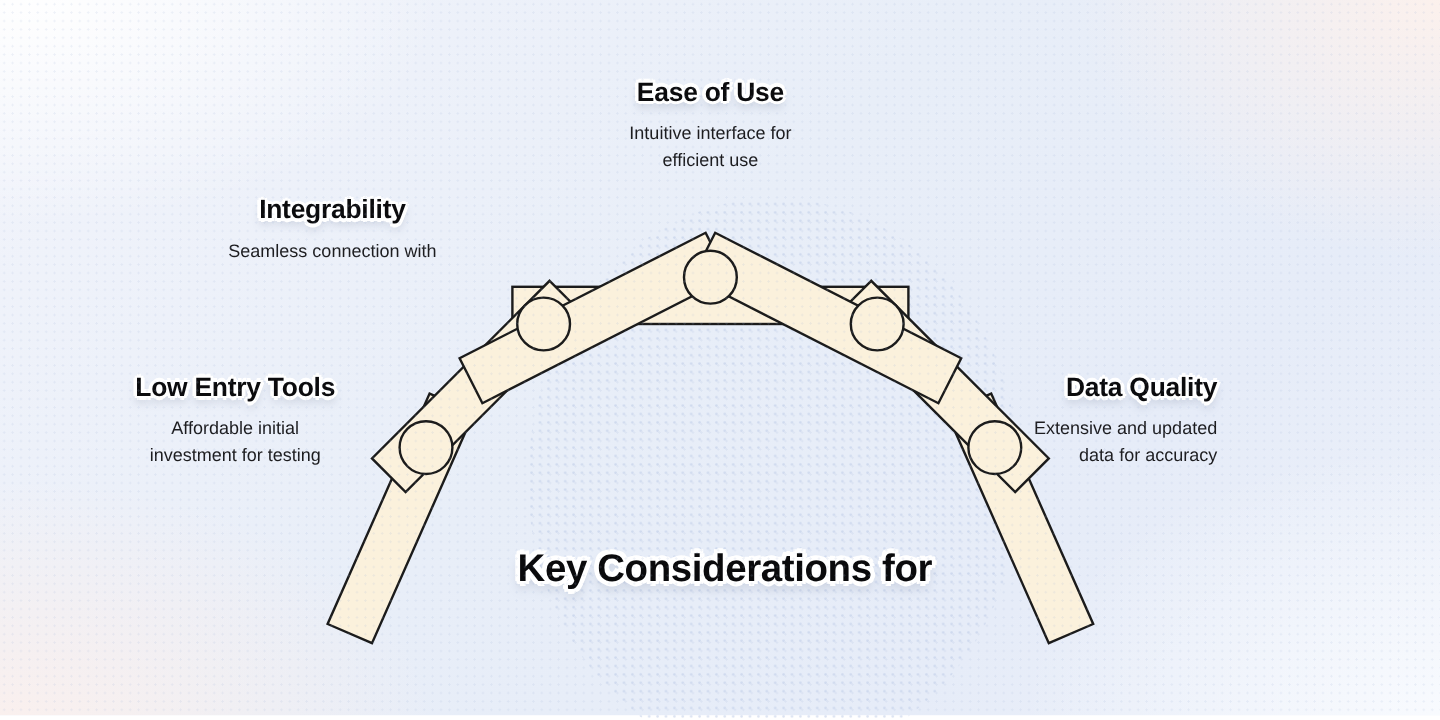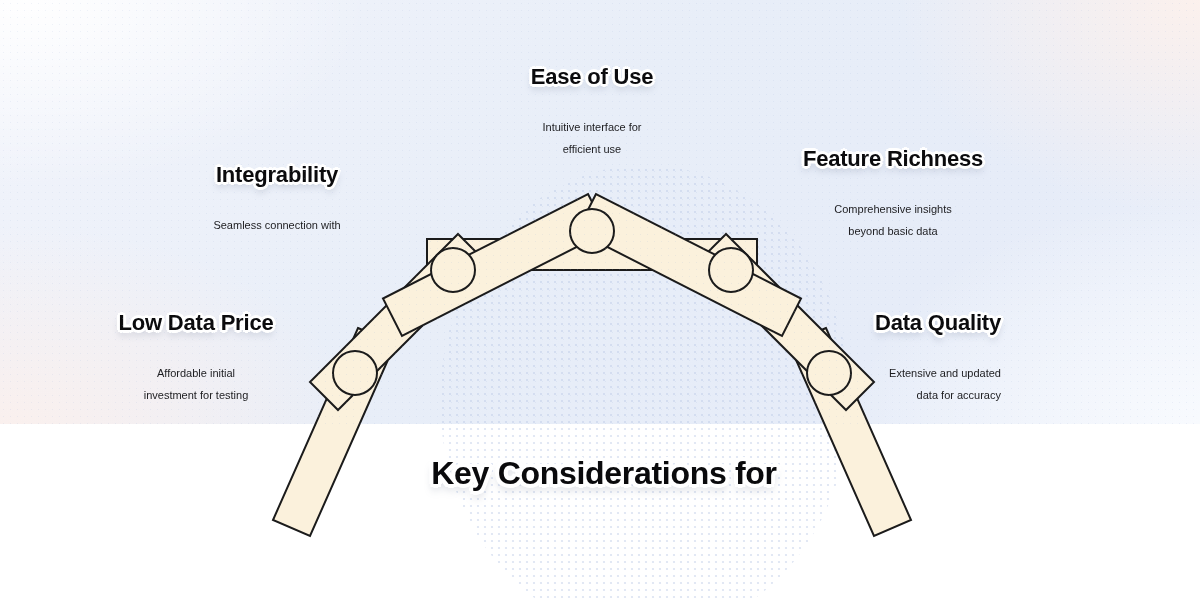--- a/index.html
+++ b/index.html
@@ -1,36 +1,36 @@
 <!DOCTYPE html>
 <html><head>
 <meta charset="utf-8">
 <style>
   html,body{margin:0;padding:0;}
   body{width:1200px;height:600px;overflow:hidden;
        font-family:"Liberation Sans","DejaVu Sans",sans-serif;}
-  .stage{position:relative;width:1200px;height:424px;
+  .stage{position:relative;width:1200px;height:596px;
     background:
       radial-gradient(ellipse 480px 260px at 2% 0%, rgba(255,255,255,0.97), rgba(255,255,255,0) 72%),
       radial-gradient(ellipse 420px 300px at 100% 0%, rgba(253,241,236,0.95), rgba(253,241,236,0) 72%),
       radial-gradient(ellipse 520px 300px at 0% 102%, rgba(251,240,237,0.97), rgba(251,240,237,0) 70%),
       radial-gradient(ellipse 500px 320px at 100% 100%, rgba(250,252,255,0.85), rgba(250,252,255,0) 70%),
       linear-gradient(135deg,#f2f4fb 0%,#e8eef8 45%,#e6ecf8 75%,#edf1fa 100%);
   }
   
   .stage::after{content:"";position:absolute;inset:0;pointer-events:none;opacity:.16;
     background-image:radial-gradient(#9fb2d6 0.9px, transparent 1px);
     background-size:7px 7px;}
   .arch{position:absolute;left:0;top:0;}
   .sec{position:absolute;text-align:center;transform:translateX(-50%);white-space:nowrap;}
   .heading{font-size:22px;font-weight:800;color:#0b0b0d;letter-spacing:-.2px;
     text-shadow:-3px 0 0 #fff,3px 0 0 #fff,0 -3px 0 #fff,0 3px 0 #fff,
       -2px -2px 0 #fff,2px -2px 0 #fff,-2px 2px 0 #fff,2px 2px 0 #fff,
       0 5px 7px rgba(110,120,145,.38);}
-  .body{margin-top:26px;font-size:11px;line-height:22px;color:#1c1c1f;}
+  .body{margin-top:11px;font-size:15px;line-height:22px;color:#1c1c1f;}
   .main-title{position:absolute;left:592px;top:441px;transform:translateX(-50%);
     text-align:center;white-space:nowrap;font-size:32px;line-height:41px;font-weight:800;
     color:#0a0a0c;letter-spacing:-.3px;
     text-shadow:-4px 0 0 #fff,4px 0 0 #fff,0 -4px 0 #fff,0 4px 0 #fff,
       -3px -3px 0 #fff,3px -3px 0 #fff,-3px 3px 0 #fff,3px 3px 0 #fff,
       0 6px 9px rgba(110,120,145,.4);}
   .sec-ease{left:592px;top:64px;}
   .sec-integrability{left:277px;top:162px;}
   .sec-feature{left:893px;top:146px;}
   .sec-low{left:196px;top:310px;}
@@ -74,30 +74,23 @@
     </div>
   </div>
 
   <div class="sec sec-integrability">
     <div class="heading">Integrability</div>
     <div class="body">
       <div>Seamless connection with</div>
     </div>
   </div>
 
-  <div class="sec sec-feature">
-    <div class="heading">Feature Richness</div>
-    <div class="body">
-      <div>Comprehensive insights</div>
-      <div>beyond basic data</div>
-    </div>
-  </div>
 
   <div class="sec sec-low">
-    <div class="heading">Low Data Price</div>
+    <div class="heading">Low Entry Tools</div>
     <div class="body">
       <div>Affordable initial</div>
       <div>investment for testing</div>
     </div>
   </div>
 
   <div class="sec sec-data">
     <div class="heading">Data Quality</div>
     <div class="body">
       <div>Extensive and updated</div>

